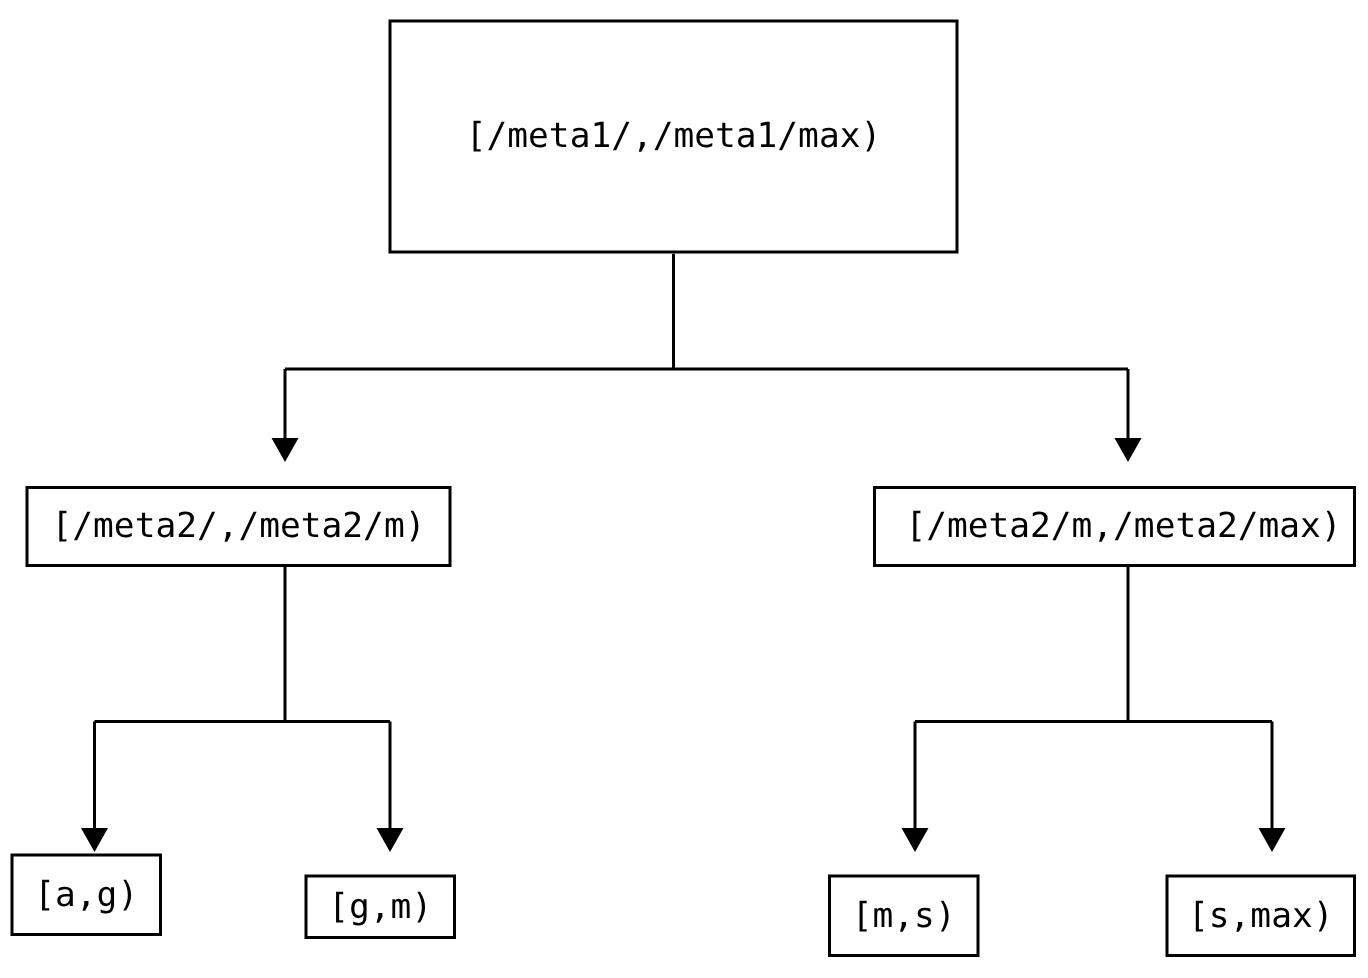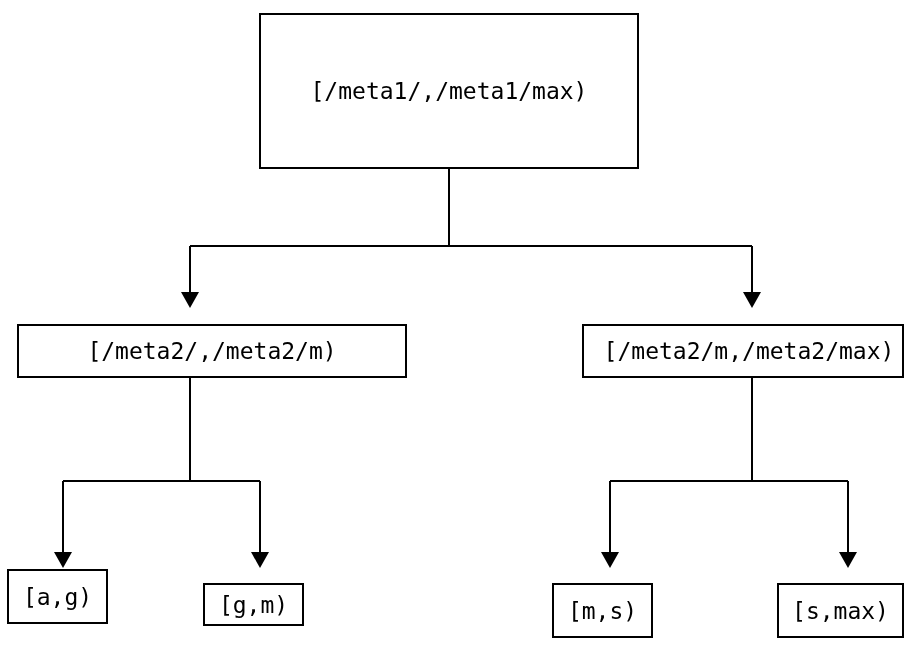--- a/index.html
+++ b/index.html
@@ -28,21 +28,21 @@
     background: #ffffff;
     display: flex;
     align-items: center;
     justify-content: center;
     font-family: "DejaVu Sans Mono", "Liberation Mono", monospace;
     font-size: 23px;
     color: #000000;
     white-space: nowrap;
   }
   .n-root      { left: 259px; top: 13px;  width: 380px; height: 156px; text-align: right; }
-  .n-mid-left  { left: 17px;  top: 324px; width: 390px; height: 54px; }
+  .n-mid-left  { left: 17px;  top: 324px; width: 284px; height: 54px; }
   .n-mid-right { left: 582px; top: 324px; width: 322px; height: 54px; padding-left: 12px; }
   .n-leaf-ag   { left: 7px;   top: 569px; width: 101px; height: 55px; }
   .n-leaf-gm   { left: 203px; top: 583px; width: 101px; height: 43px; }
   .n-leaf-ms   { left: 552px; top: 583px; width: 101px; height: 55px; }
   .n-leaf-smax { left: 777px; top: 583px; width: 127px; height: 55px; }
   .edge-line {
     stroke: #000000;
     stroke-width: 2;
     fill: none;
   }

